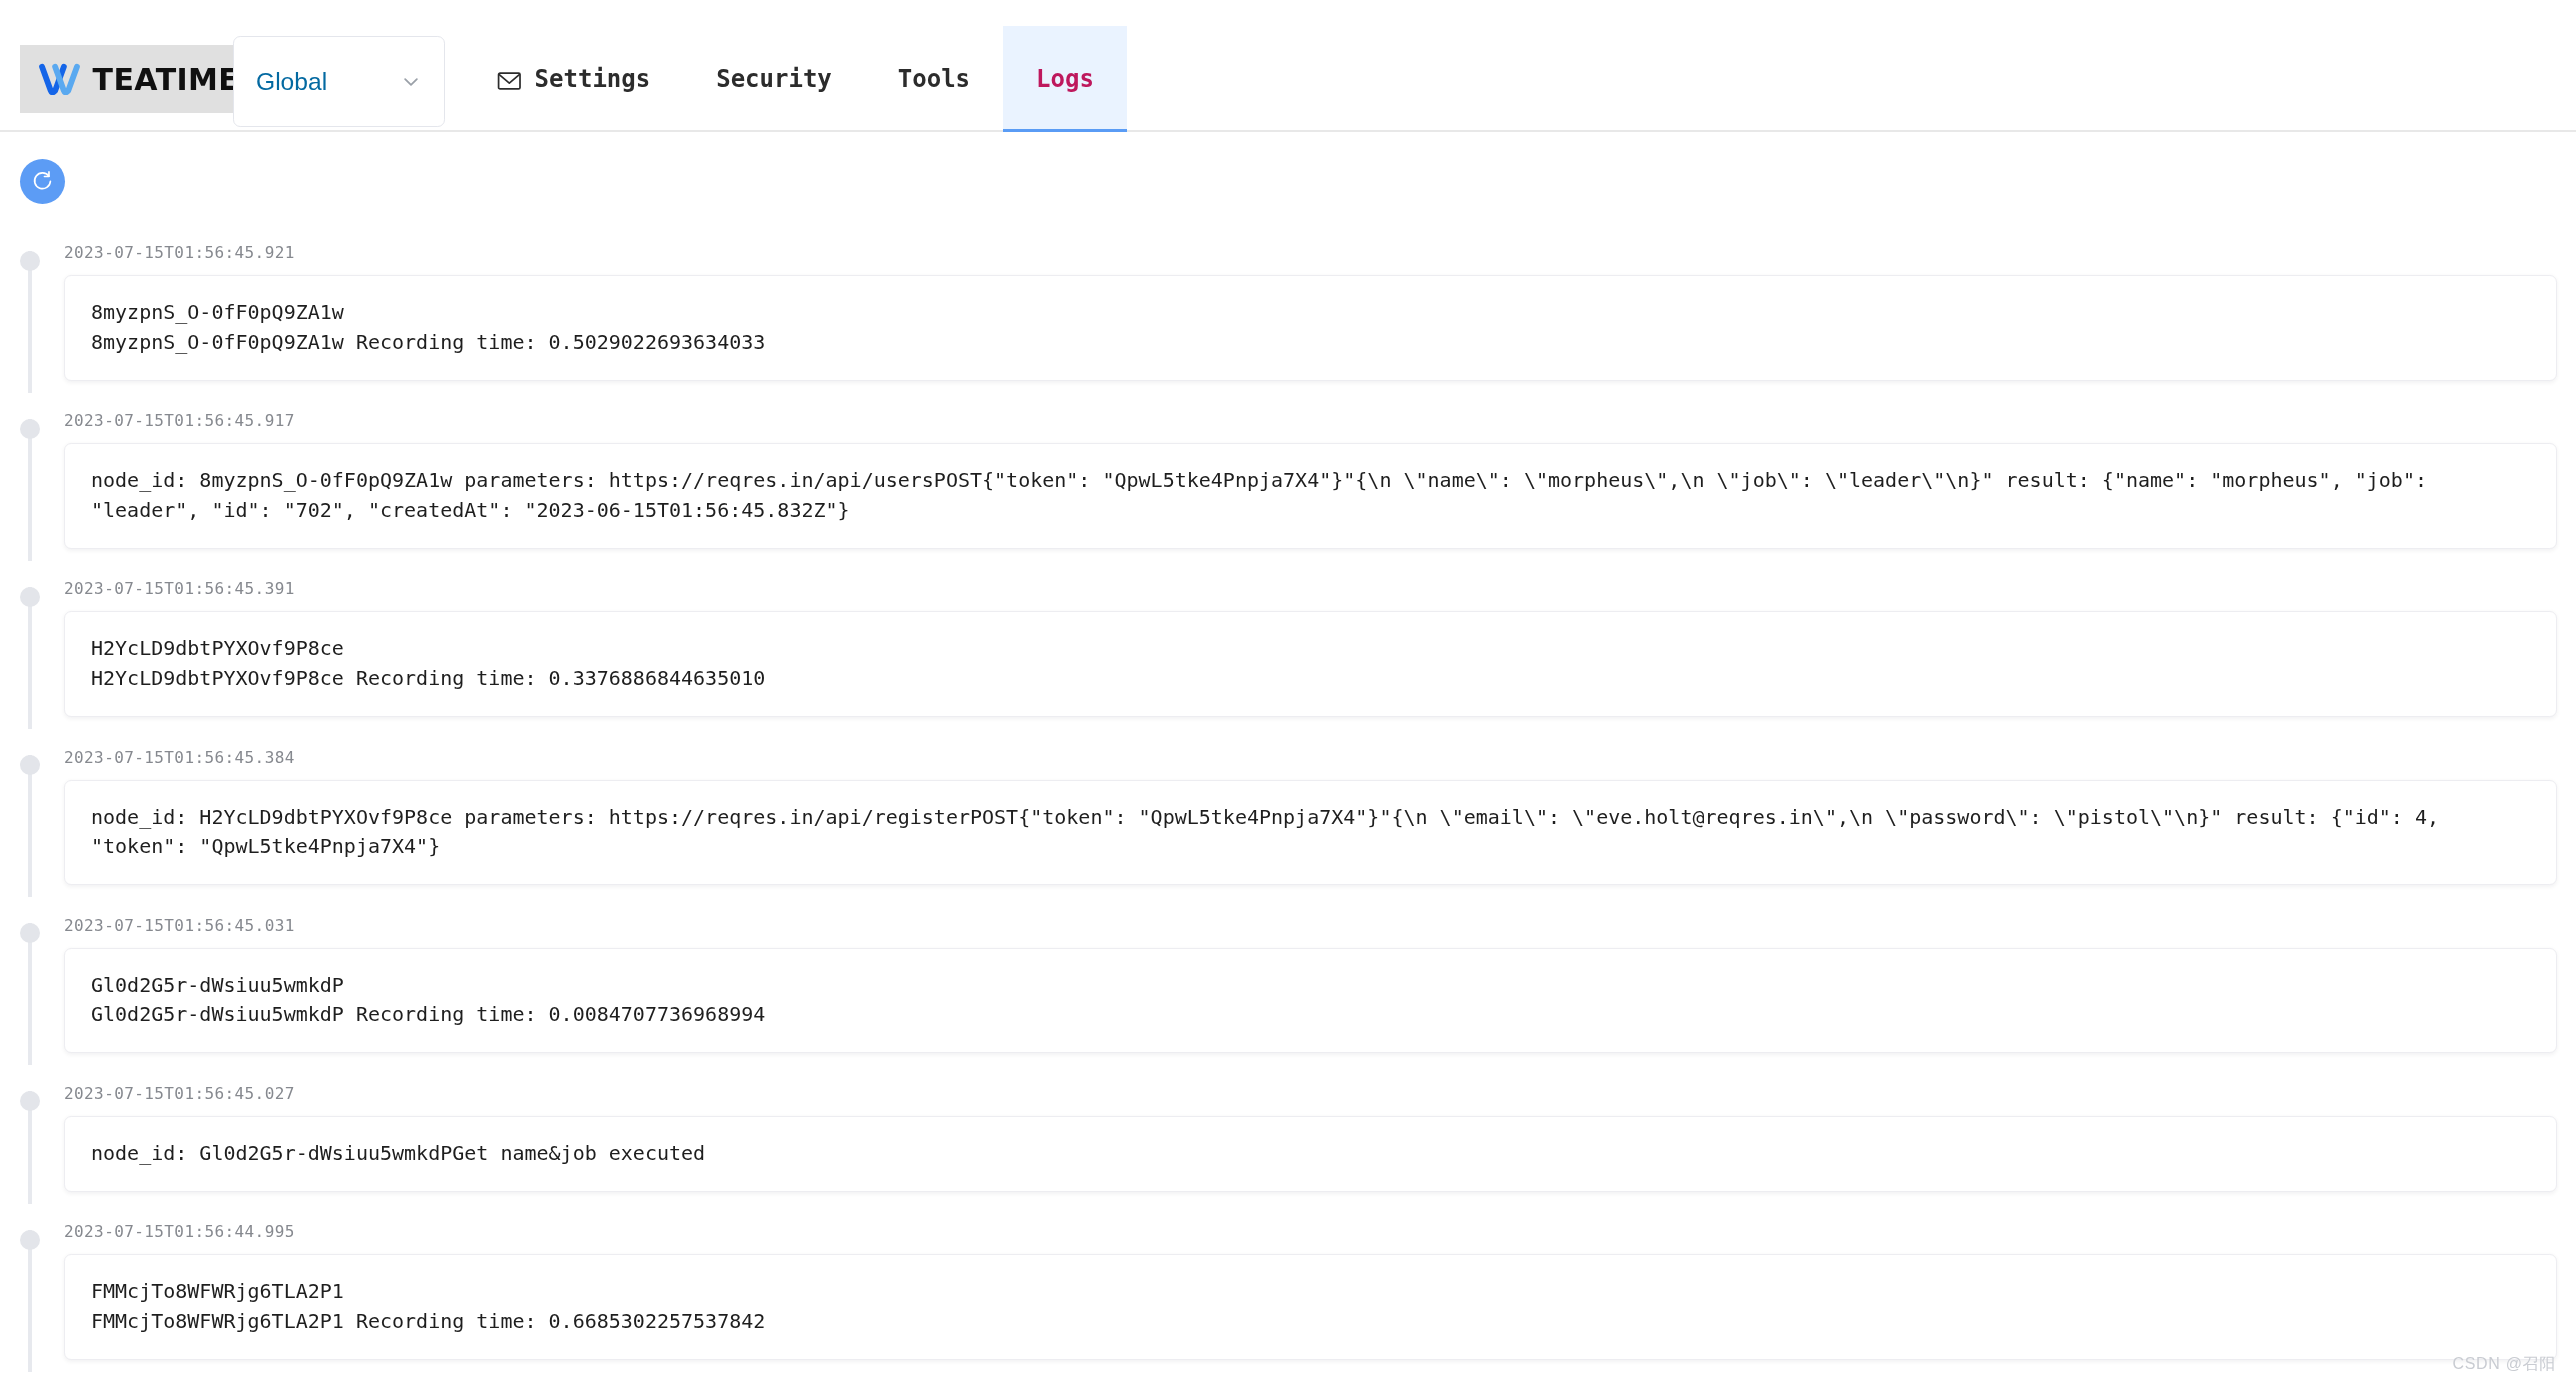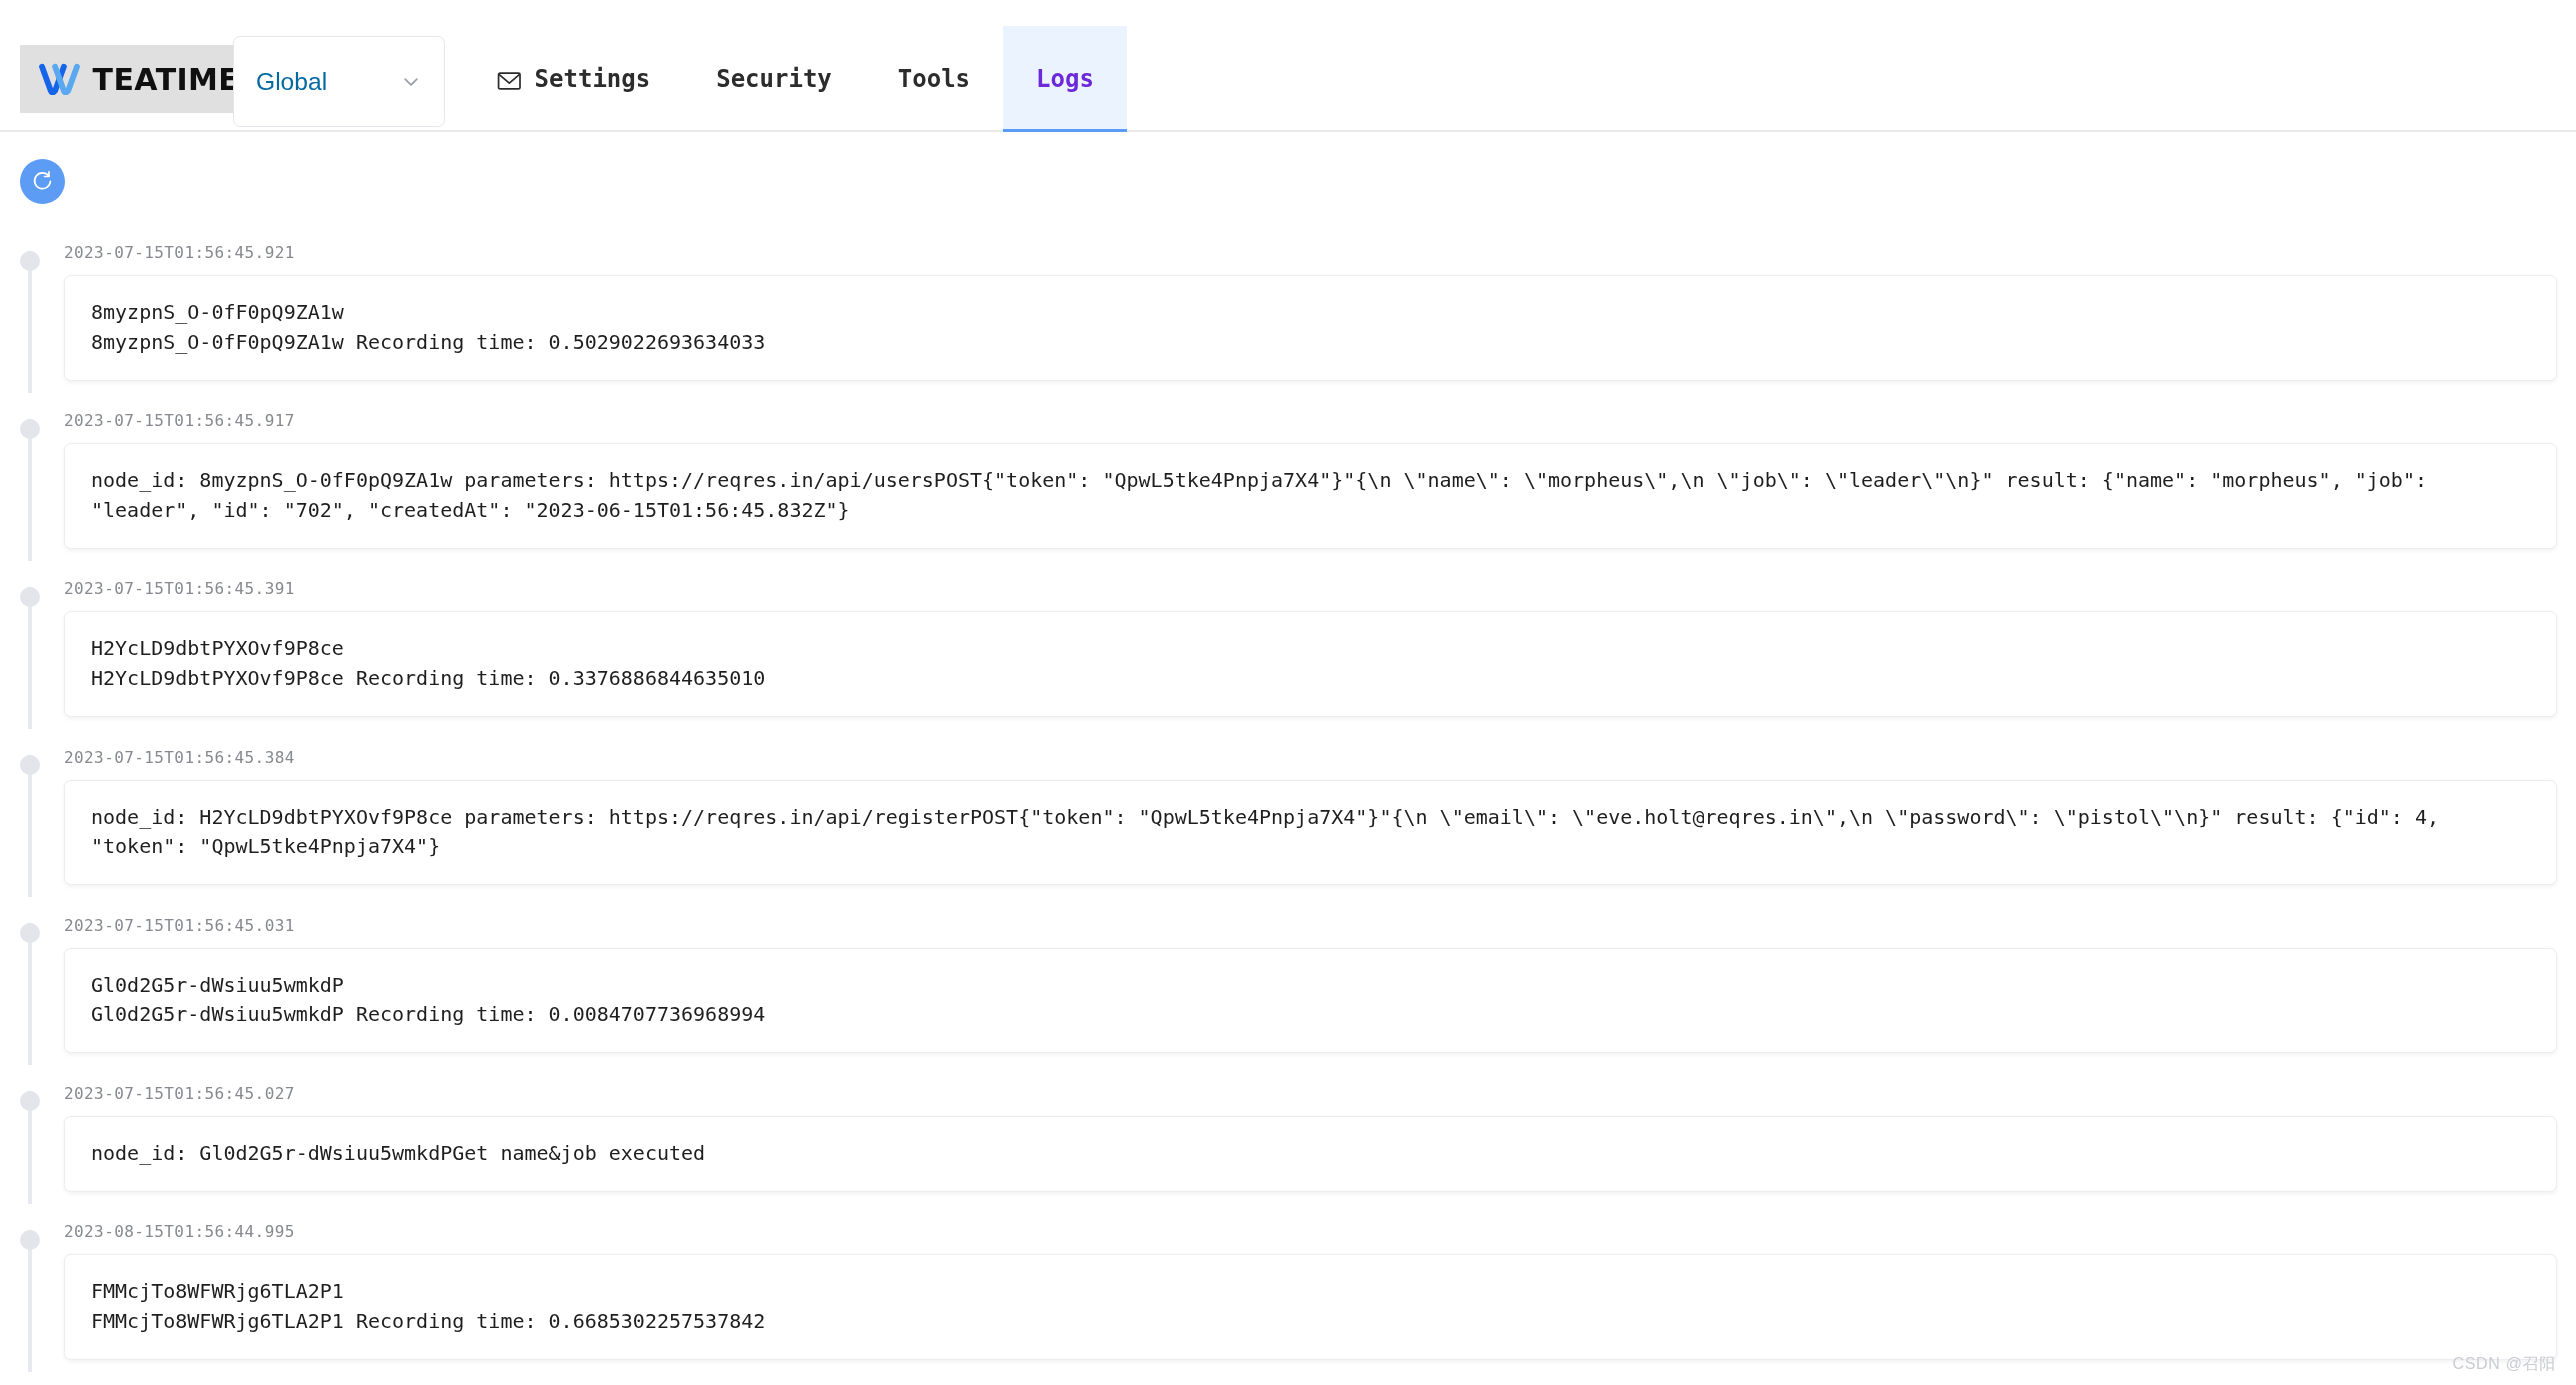--- a/index.html
+++ b/index.html
@@ -81,21 +81,21 @@
     font-family: "DejaVu Sans Mono", monospace;
     font-size: 24px;
     color: #2c2c2c;
     height: 100%;
     position: relative;
     white-space: nowrap;
     font-weight: bold;
   }
   .tab.active {
     background: #eaf3ff;
-    color: #6d28d9;
+    color: #be185d;
   }
   .tab.active::after {
     content: "";
     position: absolute;
     left: 0; right: 0; bottom: 0;
     height: 2.9px;
     background: #5a9cf5;
   }
   .tab-icon { width: 24.6px; height: 20px; flex: none; }
 
@@ -284,21 +284,21 @@
       <div class="tl-line"></div>
       <div class="tl-dot"></div>
       <div class="tl-time">2023-07-15T01:56:45.027</div>
       <div class="tl-card">
         <pre>node_id: Gl0d2G5r-dWsiuu5wmkdPGet name&amp;job executed</pre>
       </div>
     </div>
     <div class="tl-entry">
       <div class="tl-line"></div>
       <div class="tl-dot"></div>
-      <div class="tl-time">2023-08-15T01:56:44.995</div>
+      <div class="tl-time">2023-07-15T01:56:44.995</div>
       <div class="tl-card">
         <pre>FMMcjTo8WFWRjg6TLA2P1
 FMMcjTo8WFWRjg6TLA2P1 Recording time: 0.6685302257537842</pre>
       </div>
     </div>
   </div>
 
 <div class="watermark">CSDN @召阳</div>
 
 

